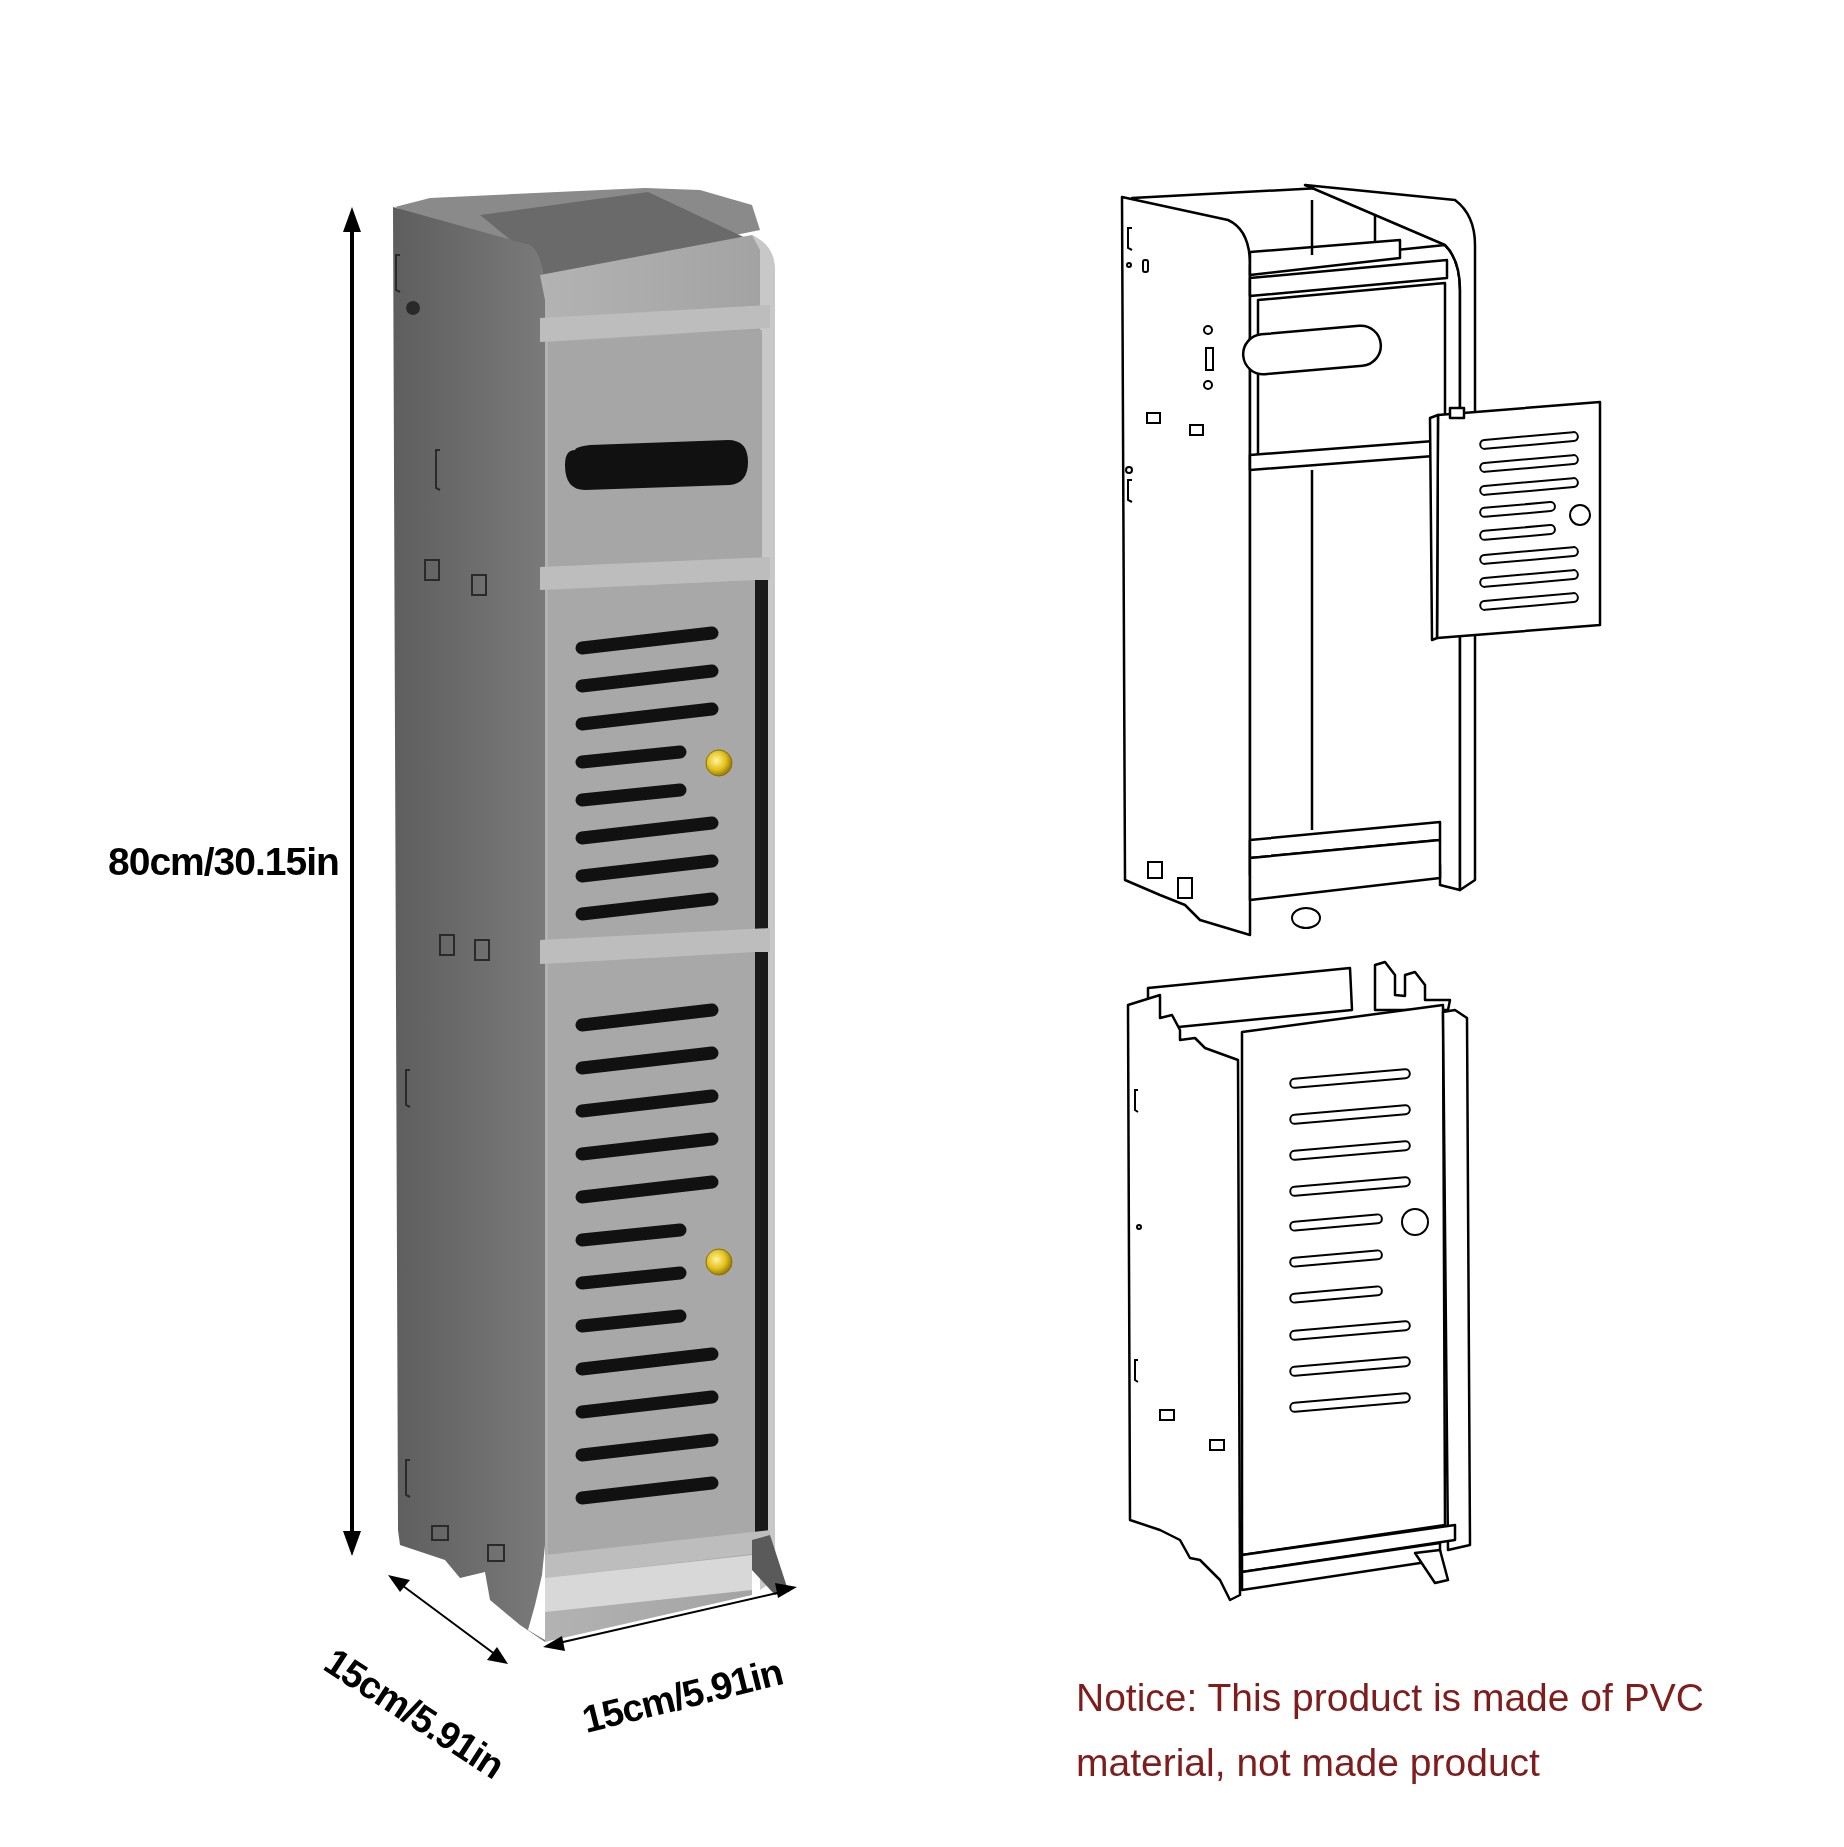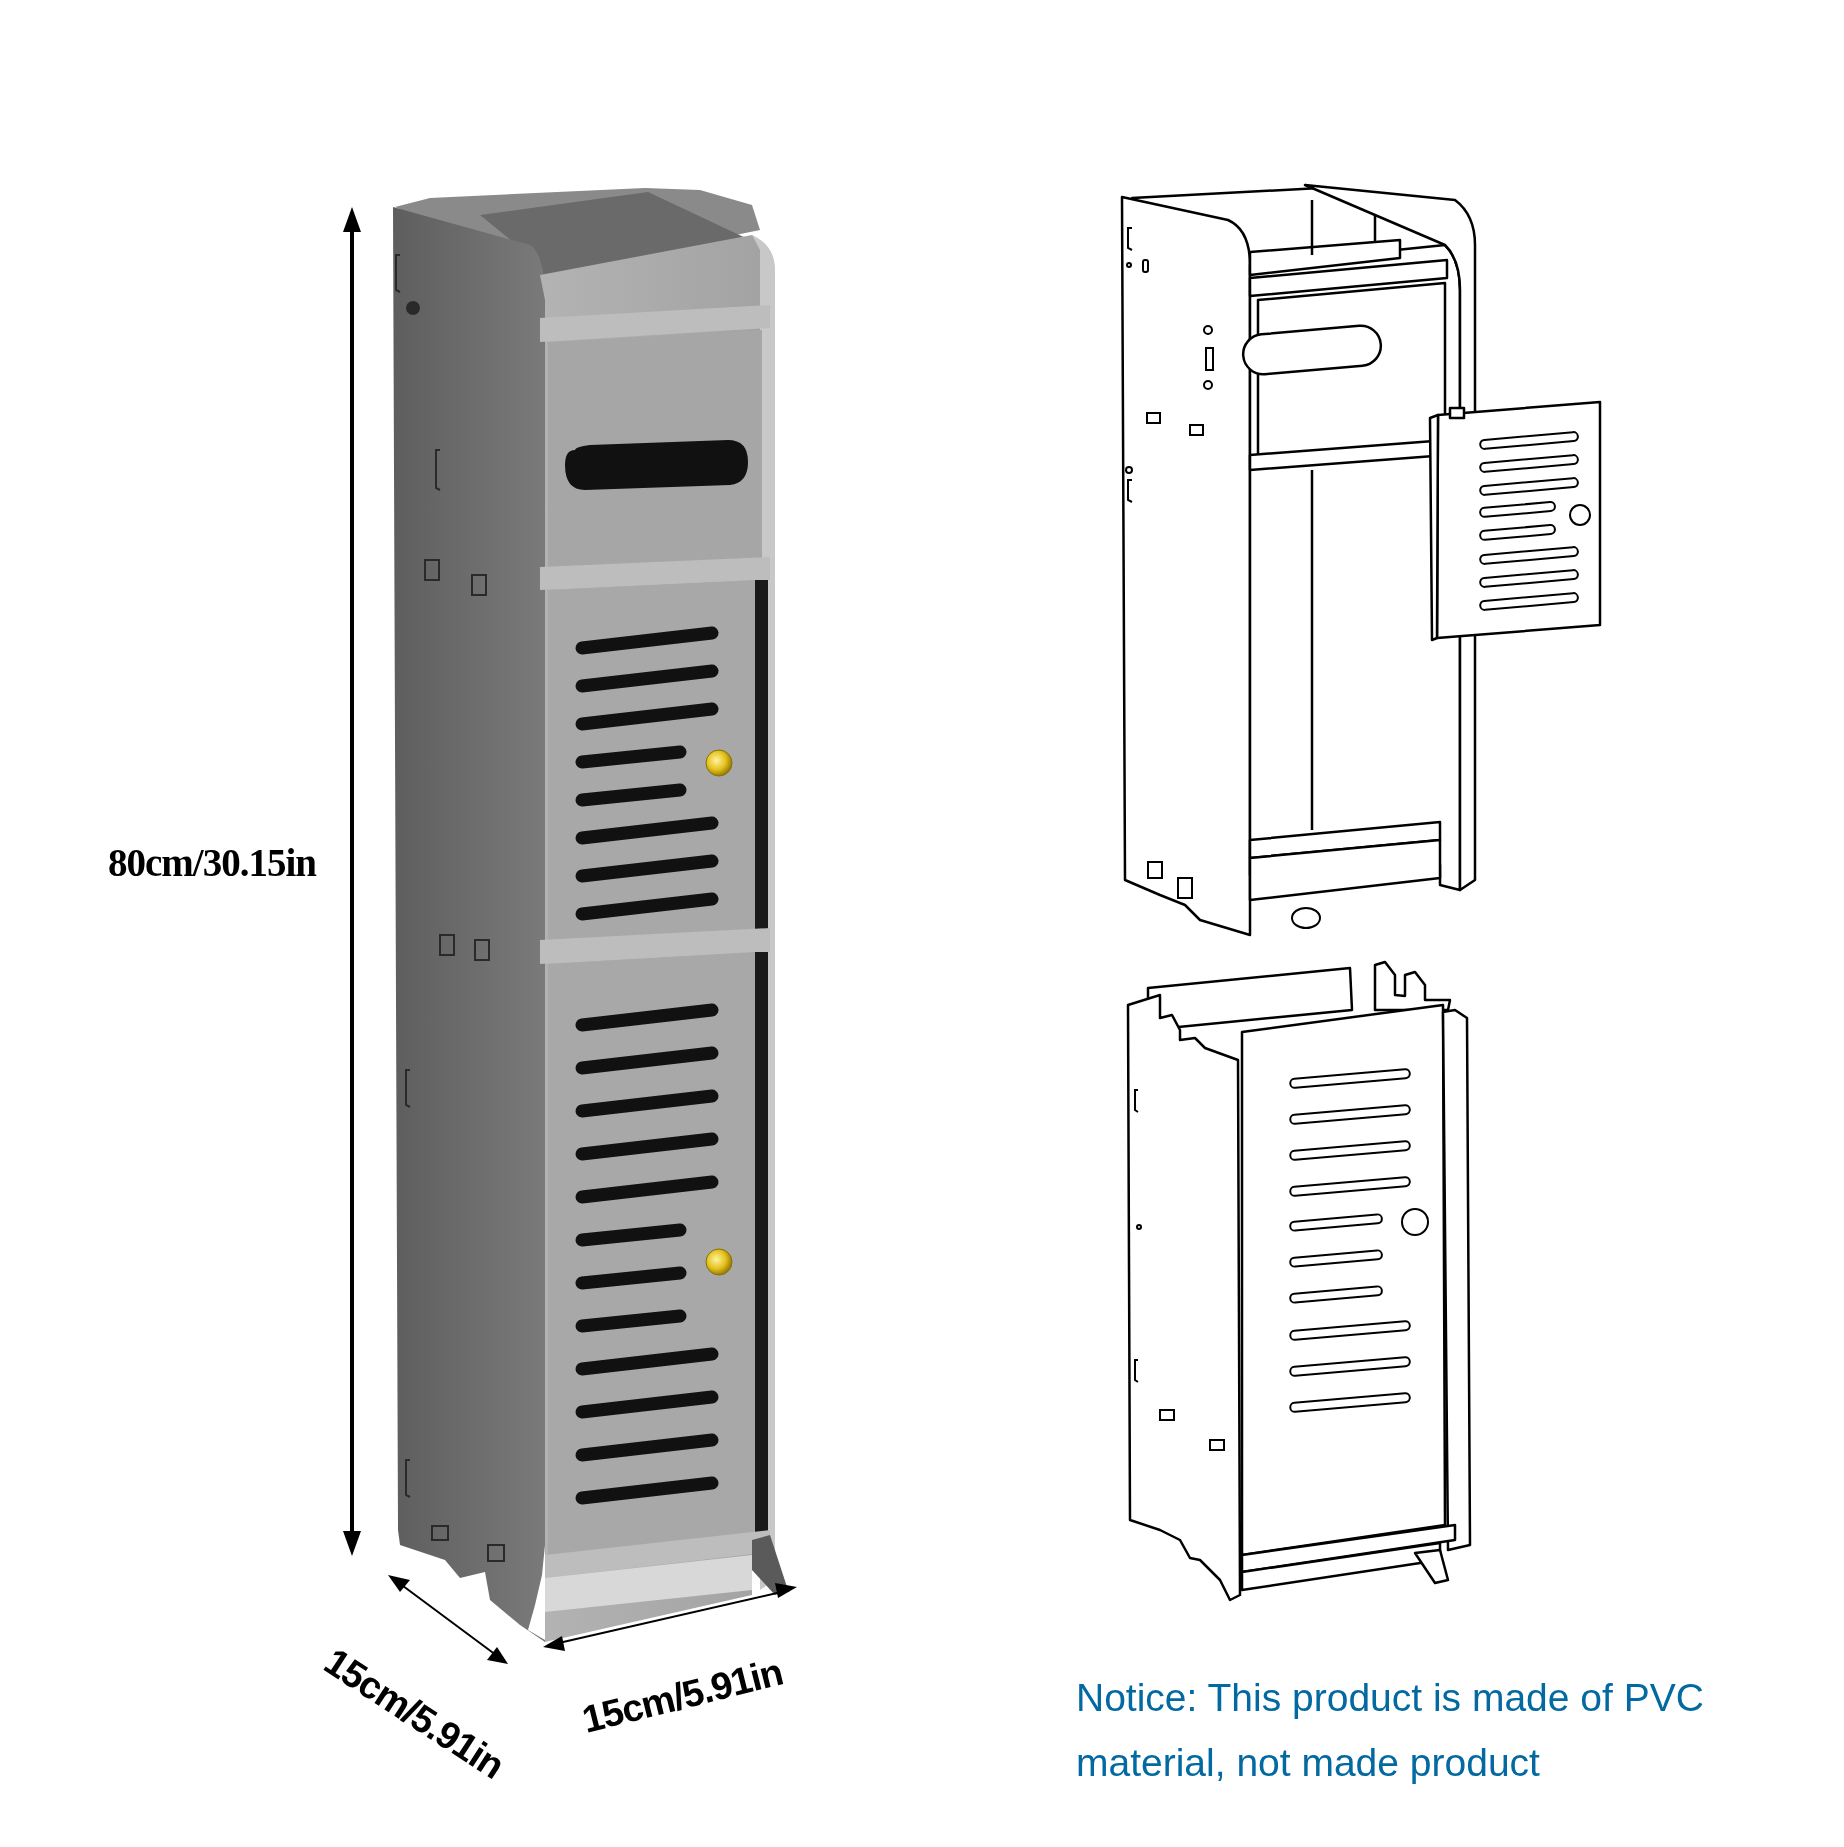--- a/index.html
+++ b/index.html
@@ -1,21 +1,21 @@
 <!DOCTYPE html>
 <html><head>
 <meta charset="utf-8">
 <style>
   html,body{margin:0;padding:0;background:#ffffff;}
   body{width:1844px;height:1847px;position:relative;overflow:hidden;font-family:"Liberation Sans",sans-serif;}
   .dim-label{position:absolute;font-family:"Liberation Sans",sans-serif;font-weight:bold;color:#000;white-space:nowrap;letter-spacing:-1px;}
-  #height-label{left:108px;top:840px;font-size:39px;font-family:Liberation Serif, serif;}
+  #height-label{left:108px;top:840px;font-size:39px;}
   #depth-label{left:340px;top:1640px;font-size:38px;transform-origin:0 0;transform:rotate(33deg);}
   #width-label{left:578px;top:1700px;font-size:38px;transform-origin:0 0;transform:rotate(-14deg);}
-  .notice{position:absolute;left:1076px;font-size:39px;color:#0369a1;white-space:nowrap;}
+  .notice{position:absolute;left:1076px;font-size:39px;color:#7f1d1d;white-space:nowrap;}
   #notice-1{top:1676px;}
   #notice-2{top:1741px;}
   svg{position:absolute;left:0;top:0;}
 </style>
 </head>
 <body>
 
 <svg width="1844" height="1847" viewBox="0 0 1844 1847">
   <defs>
     <linearGradient id="sideGrad" x1="0" x2="1" y1="0" y2="0">

